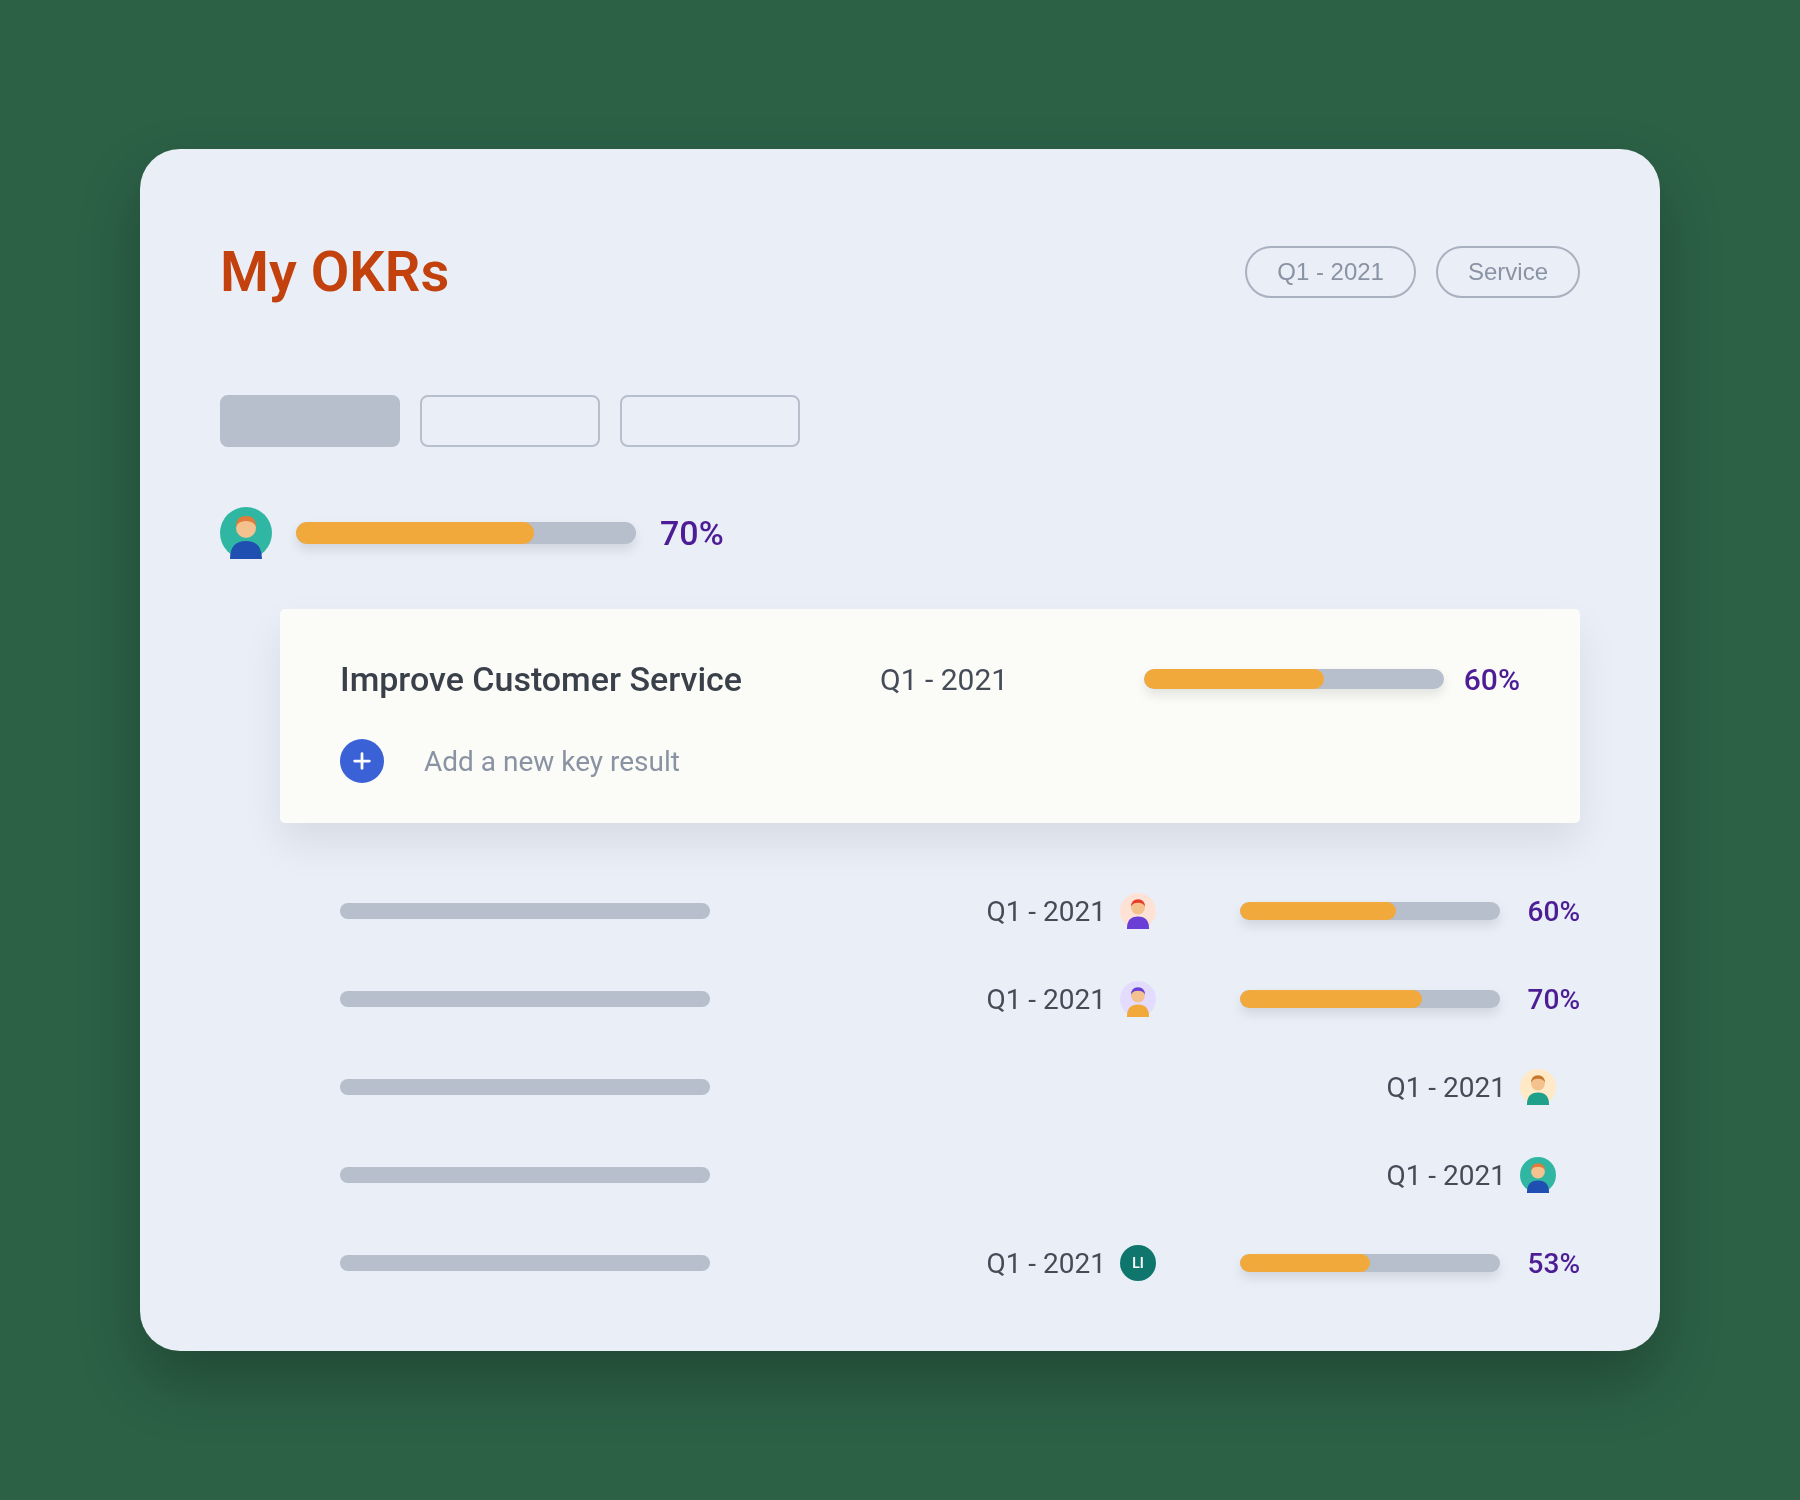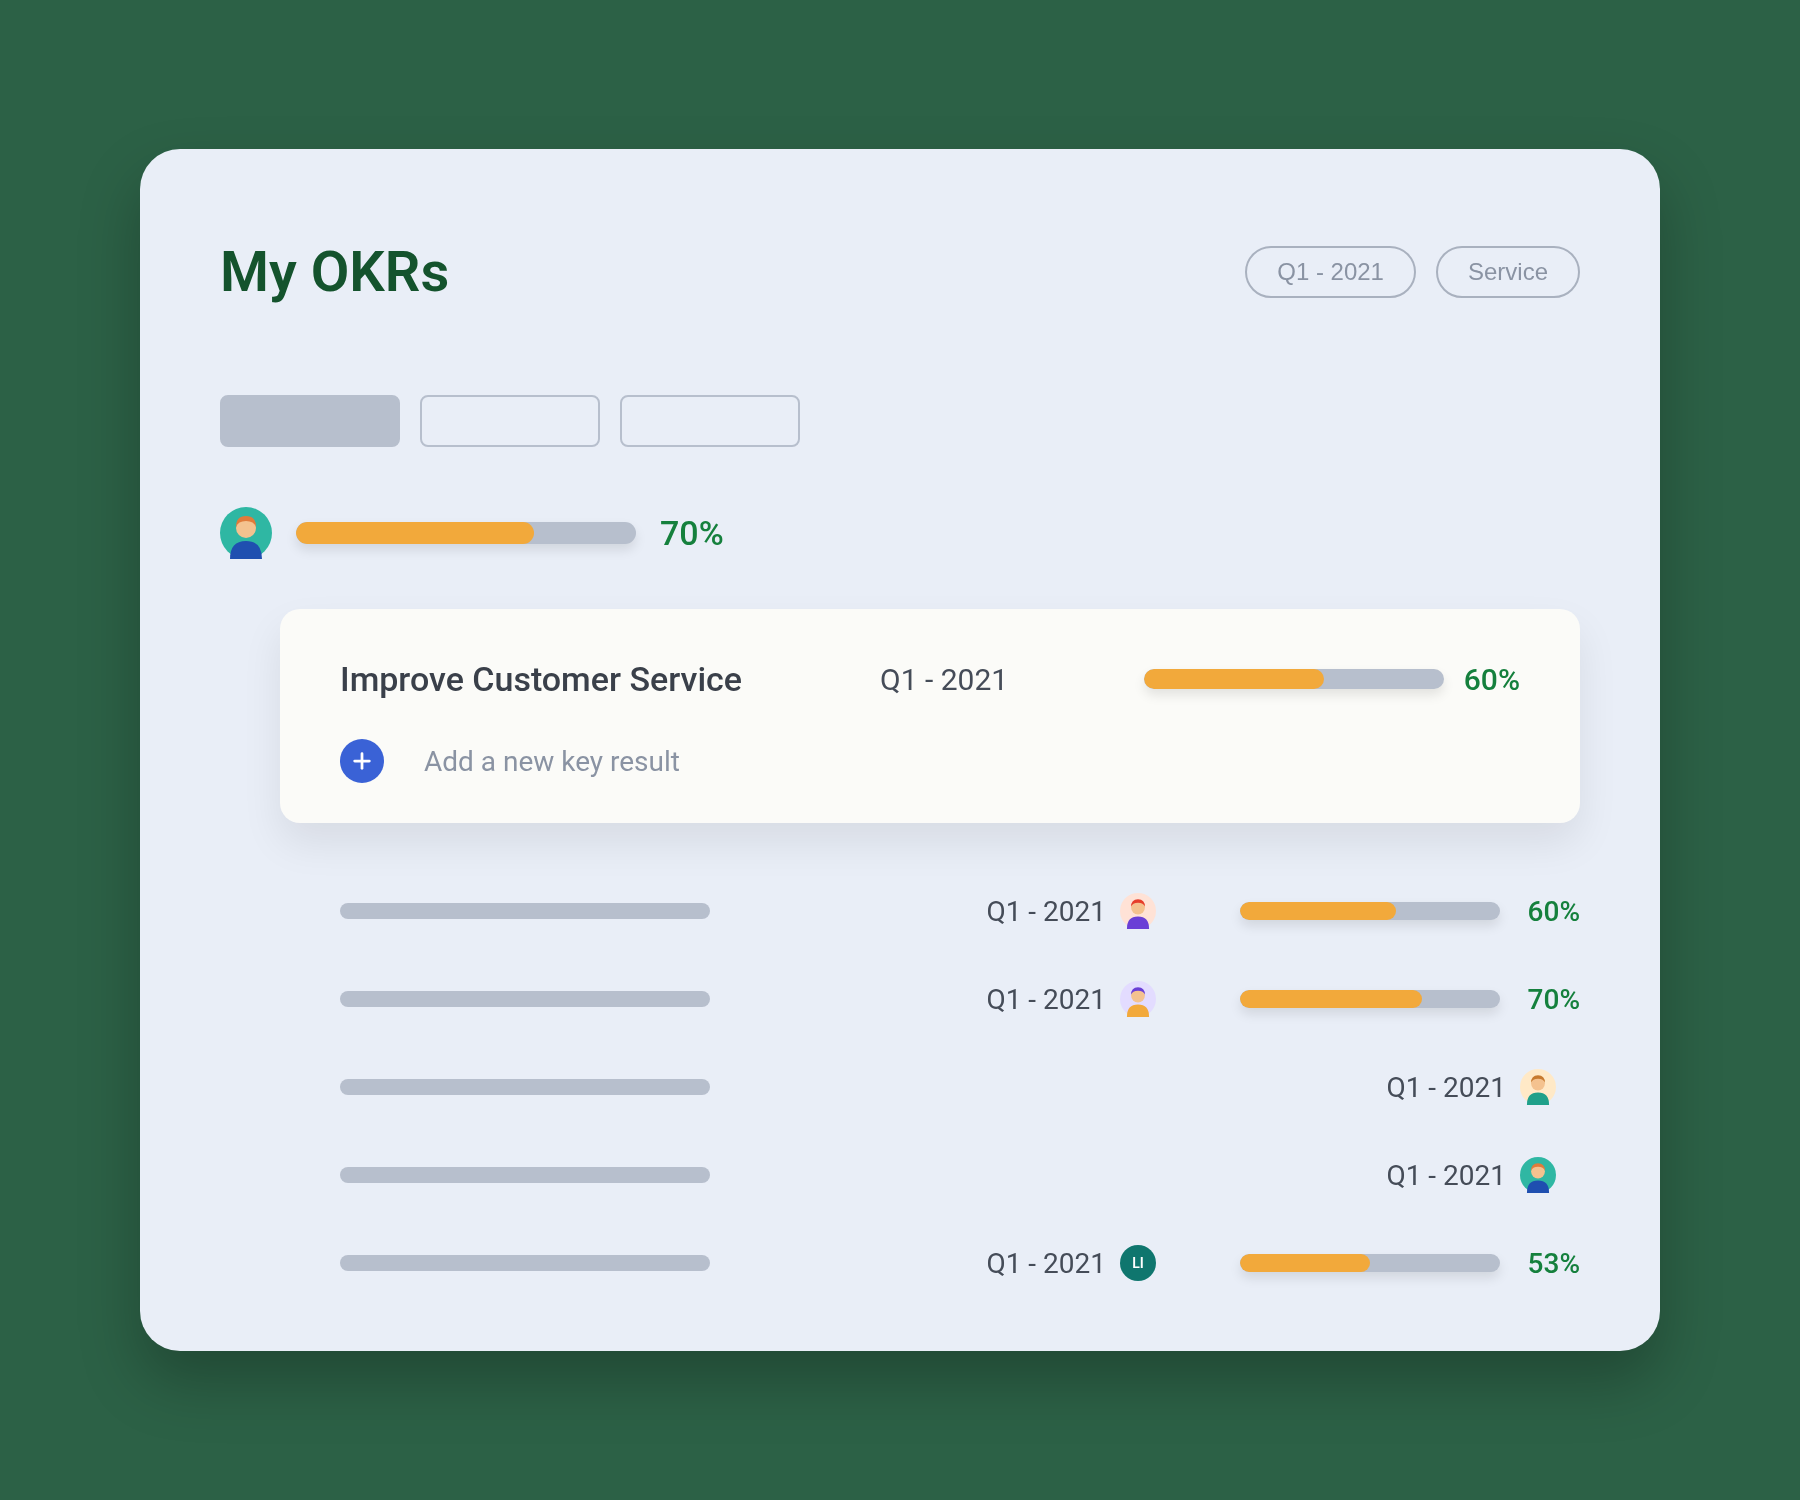--- a/index.html
+++ b/index.html
@@ -21,21 +21,21 @@
   }
   .header {
     display: flex;
     justify-content: space-between;
     align-items: center;
     margin-bottom: 90px;
   }
   .title {
     font-size: 56px;
     font-weight: 600;
-    color: #14532d;
+    color: #c2410c;
   }
   .pills {
     display: flex;
     gap: 20px;
   }
   .pill {
     border: 2px solid #a9b1bf;
     border-radius: 999px;
     padding: 10px 30px;
     font-size: 24px;
@@ -89,26 +89,26 @@
     background: #f2a93b;
     height: 100%;
     border-radius: 999px;
   }
   .overall .progress-track {
     width: 340px;
     height: 22px;
   }
   .pct {
     font-size: 34px;
-    color: #15803d;
+    color: #4c1d95;
     font-weight: 500;
   }
   .objective-card {
     background: #fbfbf8;
-    border-radius: 20px;
+    border-radius: 5px;
     padding: 50px 60px 40px 60px;
     box-shadow: 0 20px 40px rgba(0,0,0,0.08);
     margin-left: 60px;
     margin-bottom: 70px;
   }
   .obj-row {
     display: flex;
     align-items: center;
     margin-bottom: 40px;
   }

